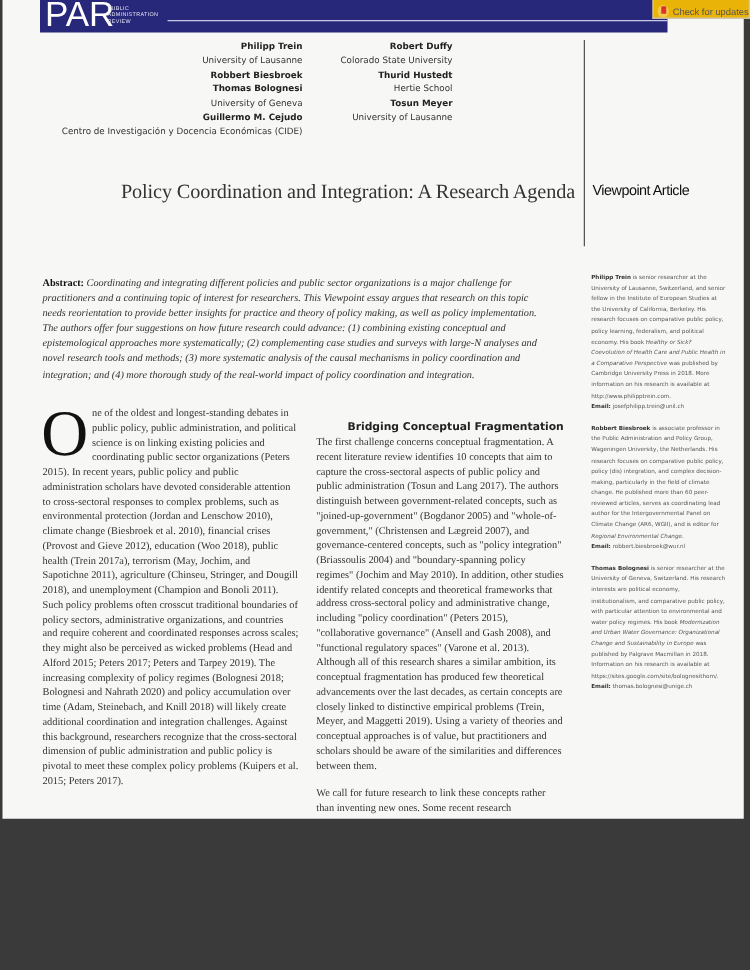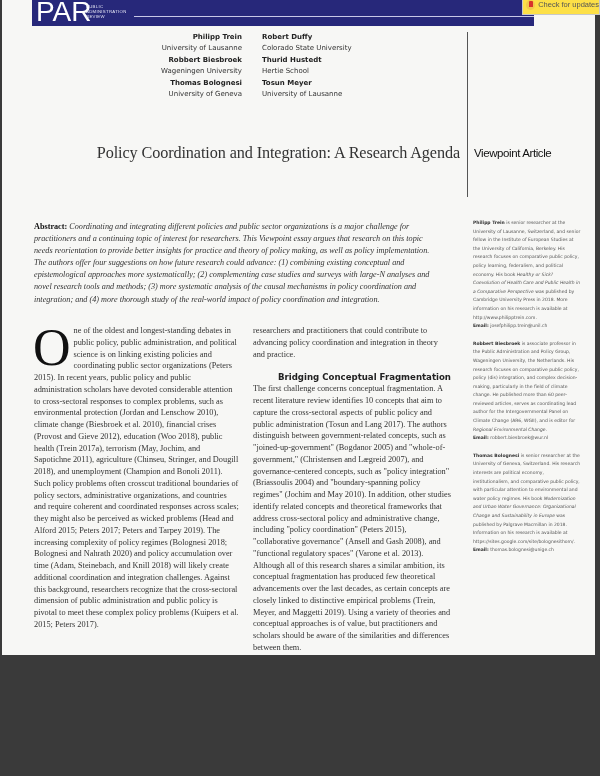--- a/index.html
+++ b/index.html
@@ -3,27 +3,27 @@
 <meta charset="utf-8">
 <style>
   html, body { margin:0; padding:0; }
   body { width:600px; height:776px; background:#3a3a3a; position:relative; overflow:hidden; font-family:"Liberation Serif", serif; }
   .page { position:absolute; left:2px; top:0; width:593px; height:655px; background:#f7f7f5; overflow:hidden; }
   .banner { position:absolute; left:30px; top:0; width:236px; height:26px; background:#27287a; }
   .banner-rest { position:absolute; left:266px; top:0; width:266px; height:26px; background:#27287a; }
   .banner-line { position:absolute; left:132px; top:16px; width:400px; height:1px; background:#c8c8e6; }
   .par { position:absolute; left:34px; top:-4px; color:#fff; font-family:"Liberation Sans", sans-serif; font-size:28px; letter-spacing:0px; font-weight:normal; }
   .par-sub { position:absolute; left:84px; top:4px; color:#e4e4f4; font-family:"Liberation Sans", sans-serif; font-size:4.3px; line-height:5px; letter-spacing:0.3px; }
-  .check-updates { position:absolute; left:522px; top:0; width:78px; height:15px; background:#fde047; border:1px solid #c8c8c8; border-top:none; display:flex; align-items:flex-start; gap:3px; padding-left:3px; box-sizing:border-box; cursor:pointer; }
+  .check-updates { position:absolute; left:522px; top:0; width:78px; height:15px; background:#eab308; border:1px solid #c8c8c8; border-top:none; display:flex; align-items:flex-end; gap:3px; padding-left:3px; box-sizing:border-box; cursor:pointer; }
   .cu-icon { width:10px; height:10px; border-radius:50%; background:#f2c94c; position:relative; }
   .cu-icon::after { content:""; position:absolute; left:3px; top:1px; width:4px; height:6px; background:#d9342b; border-radius:1px 1px 0 0; }
   .cu-label { font-family:"Liberation Sans", sans-serif; font-size:7.5px; color:#555; white-space:nowrap; }
 
   .authors-left { position:absolute; left:40px; top:32px; width:200px; text-align:right; font-family:"DejaVu Sans", sans-serif; font-size:7px; line-height:11.4px; color:#333; }
-  .authors-right { position:absolute; left:260px; top:32px; width:100px; font-family:"DejaVu Sans", sans-serif; font-size:7px; line-height:11.4px; color:#333; }
+  .authors-right { position:absolute; left:260px; top:32px; width:100px; text-align:right; font-family:"DejaVu Sans", sans-serif; font-size:7px; line-height:11.4px; color:#333; }
   .aname { font-weight:bold; color:#222; }
   .vrule { position:absolute; left:465px; top:32px; width:1px; height:165px; background:#555; }
 
   .title { position:absolute; left:40px; top:144px; width:418px; text-align:right; font-size:16.2px; color:#333; letter-spacing:-0.1px; }
   .type { position:absolute; left:472px; top:147px; font-family:"Liberation Sans", sans-serif; font-size:11.5px; color:#111; letter-spacing:-0.4px; }
 
   .abstract { position:absolute; left:32px; top:221px; width:406px; font-size:8.2px; line-height:12.1px; color:#333; }
   .abstract b { font-style:normal; color:#111; }
   .abstract i { font-style:italic; }
 
@@ -56,23 +56,24 @@
   <div class="par-sub">
     <div>PUBLIC</div>
     <div>ADMINISTRATION</div>
     <div>REVIEW</div>
   </div>
 
   <div class="authors-left">
     <div class="aname">Philipp Trein</div>
     <div>University of Lausanne</div>
     <div class="aname">Robbert Biesbroek</div>
-    <div>Wageningen University</div>
     <div class="aname">Thomas Bolognesi</div>
     <div>University of Geneva</div>
+    <div class="aname">Guillermo M. Cejudo</div>
+    <div style="white-space:nowrap;">Centro de Investigación y Docencia Económicas (CIDE)</div>
   </div>
 
   <div class="authors-right">
     <div class="aname">Robert Duffy</div>
     <div style="white-space:nowrap;">Colorado State University</div>
     <div class="aname">Thurid Hustedt</div>
     <div>Hertie School</div>
     <div class="aname">Tosun Meyer</div>
     <div style="white-space:nowrap;">University of Lausanne</div>
   </div>
@@ -85,21 +86,20 @@
   <div class="abstract">
     <b>Abstract:</b>
     <i>Coordinating and integrating different policies and public sector organizations is a major challenge for practitioners and a continuing topic of interest for researchers. This Viewpoint essay argues that research on this topic needs reorientation to provide better insights for practice and theory of policy making, as well as policy implementation. The authors offer four suggestions on how future research could advance: (1) combining existing conceptual and epistemological approaches more systematically; (2) complementing case studies and surveys with large-N analyses and novel research tools and methods; (3) more systematic analysis of the causal mechanisms in policy coordination and integration; and (4) more thorough study of the real-world impact of policy coordination and integration.</i>
   </div>
 
   <div class="col col1">
     <p><span class="dropcap">O</span><span>ne of the oldest and longest-standing debates in public policy, public administration, and political science is on linking existing policies and coordinating public sector organizations (Peters 2015). In recent years, public policy and public administration scholars have devoted considerable attention to cross-sectoral responses to complex problems, such as environmental protection (Jordan and Lenschow 2010), climate change (Biesbroek et al. 2010), financial crises (Provost and Gieve 2012), education (Woo 2018), public health (Trein 2017a), terrorism (May, Jochim, and Sapotichne 2011), agriculture (Chinseu, Stringer, and Dougill 2018), and unemployment (Champion and Bonoli 2011). Such policy problems often crosscut traditional boundaries of policy sectors, administrative organizations, and countries and require coherent and coordinated responses across scales; they might also be perceived as wicked problems (Head and Alford 2015; Peters 2017; Peters and Tarpey 2019). The increasing complexity of policy regimes (Bolognesi 2018; Bolognesi and Nahrath 2020) and policy accumulation over time (Adam, Steinebach, and Knill 2018) will likely create additional coordination and integration challenges. Against this background, researchers recognize that the cross-sectoral dimension of public administration and public policy is pivotal to meet these complex policy problems (Kuipers et al. 2015; Peters 2017).</span></p>
   </div>
 
   <div class="col col2">
-    <p>researchers and practitioners that could contribute to advancing policy coordination and integration in theory and practice.</p>
     <div class="section-head">Bridging Conceptual Fragmentation</div>
     <p>The first challenge concerns conceptual fragmentation. A recent literature review identifies 10 concepts that aim to capture the cross-sectoral aspects of public policy and public administration (Tosun and Lang 2017). The authors distinguish between government-related concepts, such as "joined-up-government" (Bogdanor 2005) and "whole-of-government," (Christensen and Lægreid 2007), and governance-centered concepts, such as "policy integration" (Briassoulis 2004) and "boundary-spanning policy regimes" (Jochim and May 2010). In addition, other studies identify related concepts and theoretical frameworks that address cross-sectoral policy and administrative change, including "policy coordination" (Peters 2015), "collaborative governance" (Ansell and Gash 2008), and "functional regulatory spaces" (Varone et al. 2013). Although all of this research shares a similar ambition, its conceptual fragmentation has produced few theoretical advancements over the last decades, as certain concepts are closely linked to distinctive empirical problems (Trein, Meyer, and Maggetti 2019). Using a variety of theories and conceptual approaches is of value, but practitioners and scholars should be aware of the similarities and differences between them.</p>
     <p class="p-gap">We call for future research to link these concepts rather than inventing new ones. Some recent research</p>
   </div>
 
   <div class="sidebar">
     <div class="bio">
       <b>Philipp Trein</b><span> is senior researcher at the University of Lausanne, Switzerland, and senior fellow in the Institute of European Studies at the University of California, Berkeley. His research focuses on comparative public policy, policy learning, federalism, and political economy. His book </span><i>Healthy or Sick? Coevolution of Health Care and Public Health in a Comparative Perspective</i><span> was published by Cambridge University Press in 2018. More information on his research is available at http://www.philipptrein.com.</span><br>
       <b>Email:</b> <span>josefphilipp.trein@unil.ch</span>
     </div>

